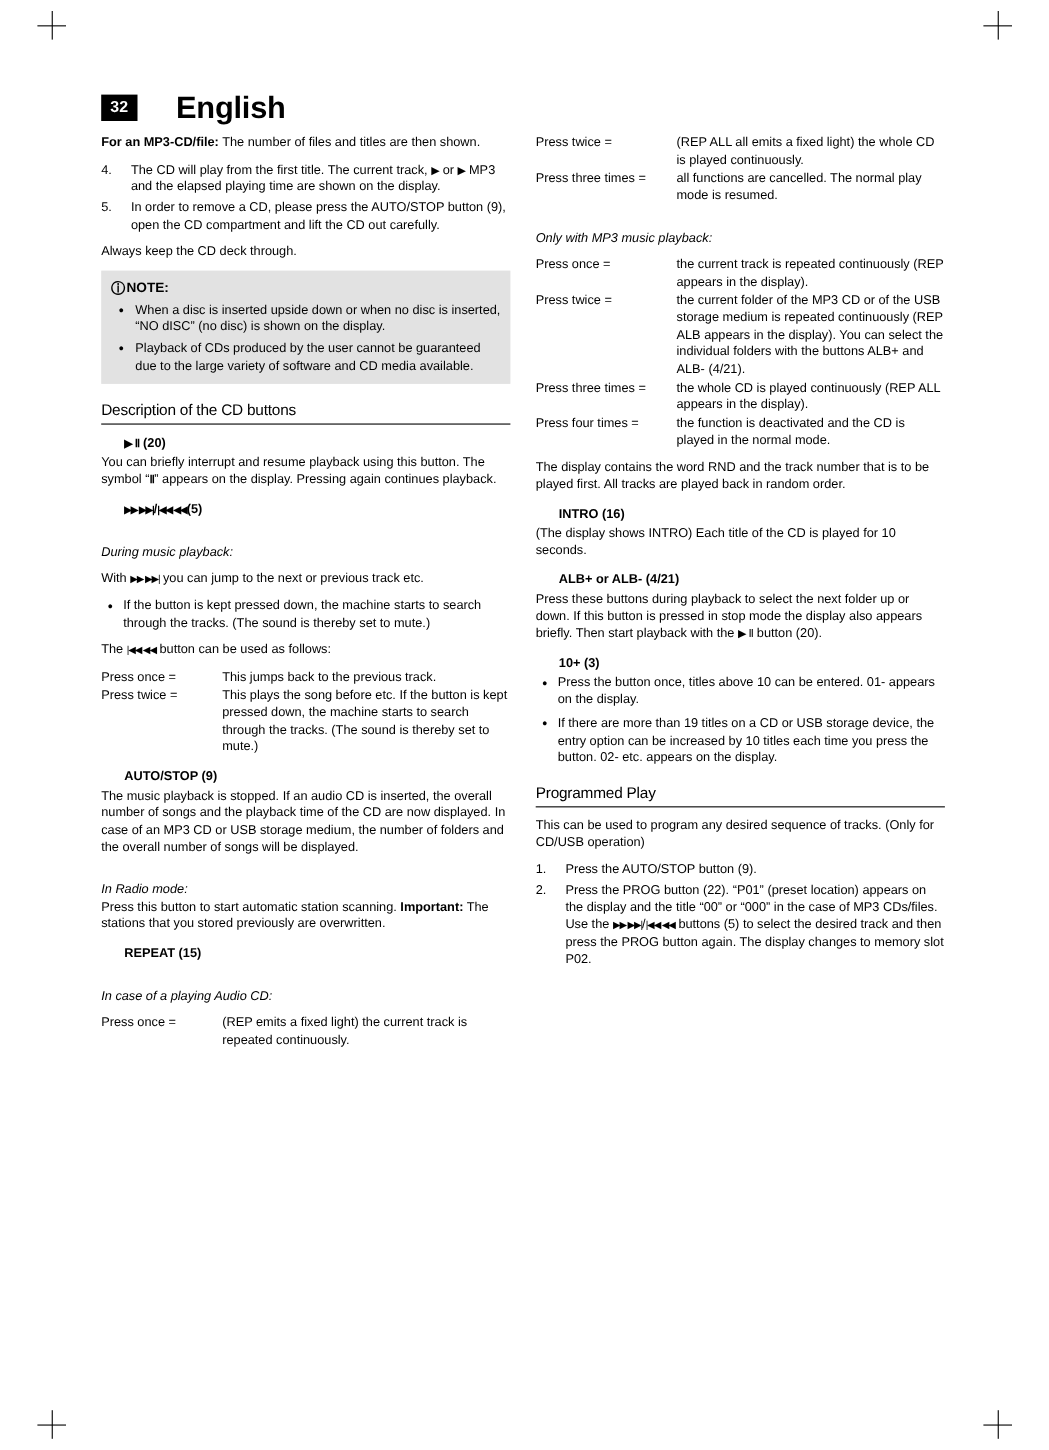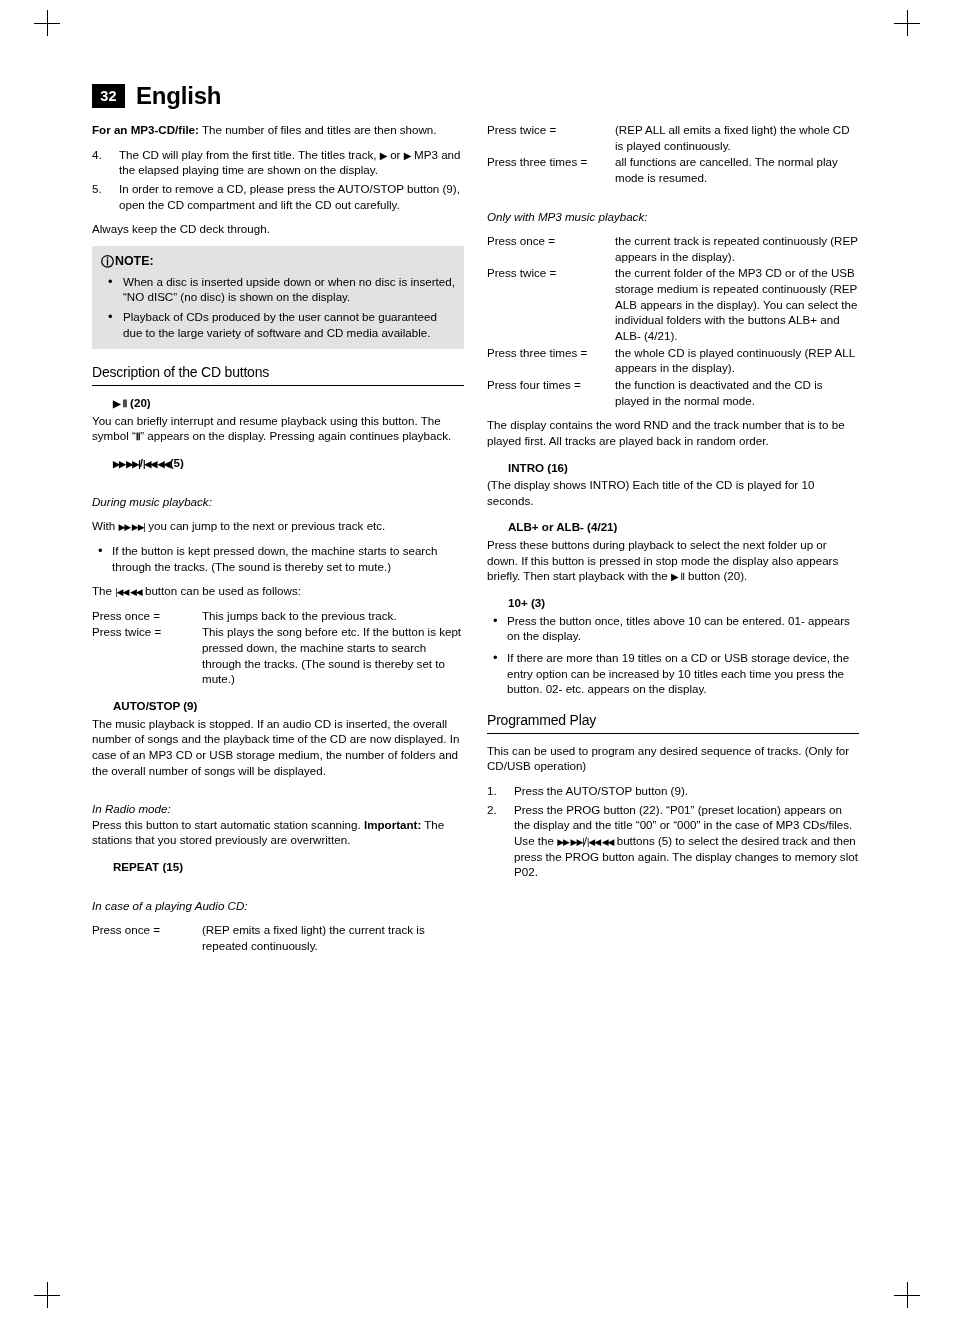--- a/index.html
+++ b/index.html
@@ -27,36 +27,37 @@
   .crop.v { width: 1px; height: 26px; }
   .crop.h { height: 1px; width: 26px; }
 
   
   .header {
     position: absolute;
     left: 92px;
     top: 84px;
     display: flex;
     align-items: center;
+    gap: 24px;
   }
   .page-badge {
     width: 33px;
     height: 24px;
     background: #000;
     color: #fff;
     font-size: 14.5px;
     font-weight: bold;
     display: flex;
     align-items: center;
     justify-content: center;
     letter-spacing: 0.2px;
   }
   .page-lang {
     margin-left: 11px;
-    font-size: 24px;
+    font-size: 28px;
     font-weight: bold;
     letter-spacing: -0.2px;
     line-height: 1;
   }
 
   
   .col {
     position: absolute;
     top: 122px;
     width: 372px;
@@ -175,21 +176,21 @@
   </div>
 
   <div class="col left">
 
     <p>
       <span class="bold">For an MP3-CD/file:</span><span> The number of files and titles are then shown.</span>
     </p>
 
     <div class="hang">
       <span class="num">4.</span>
-      <span><span>The CD will play from the first title. The titles track, </span><span class="gl">▶</span><span> or </span><span class="gl">▶</span><span> MP3 and the elapsed playing time are shown on the display.</span></span>
+      <span><span>The CD will play from the first title. The current track, </span><span class="gl">▶</span><span> or </span><span class="gl">▶</span><span> MP3 and the elapsed playing time are shown on the display.</span></span>
     </div>
 
     <div class="hang" style="margin-bottom:9px;">
       <span class="num">5.</span>
       <span>In order to remove a CD, please press the AUTO/STOP button (9), open the CD compartment and lift the CD out carefully.</span>
     </div>
 
     <p>Always keep the CD deck through.</p>
 
     <div class="note-box">

